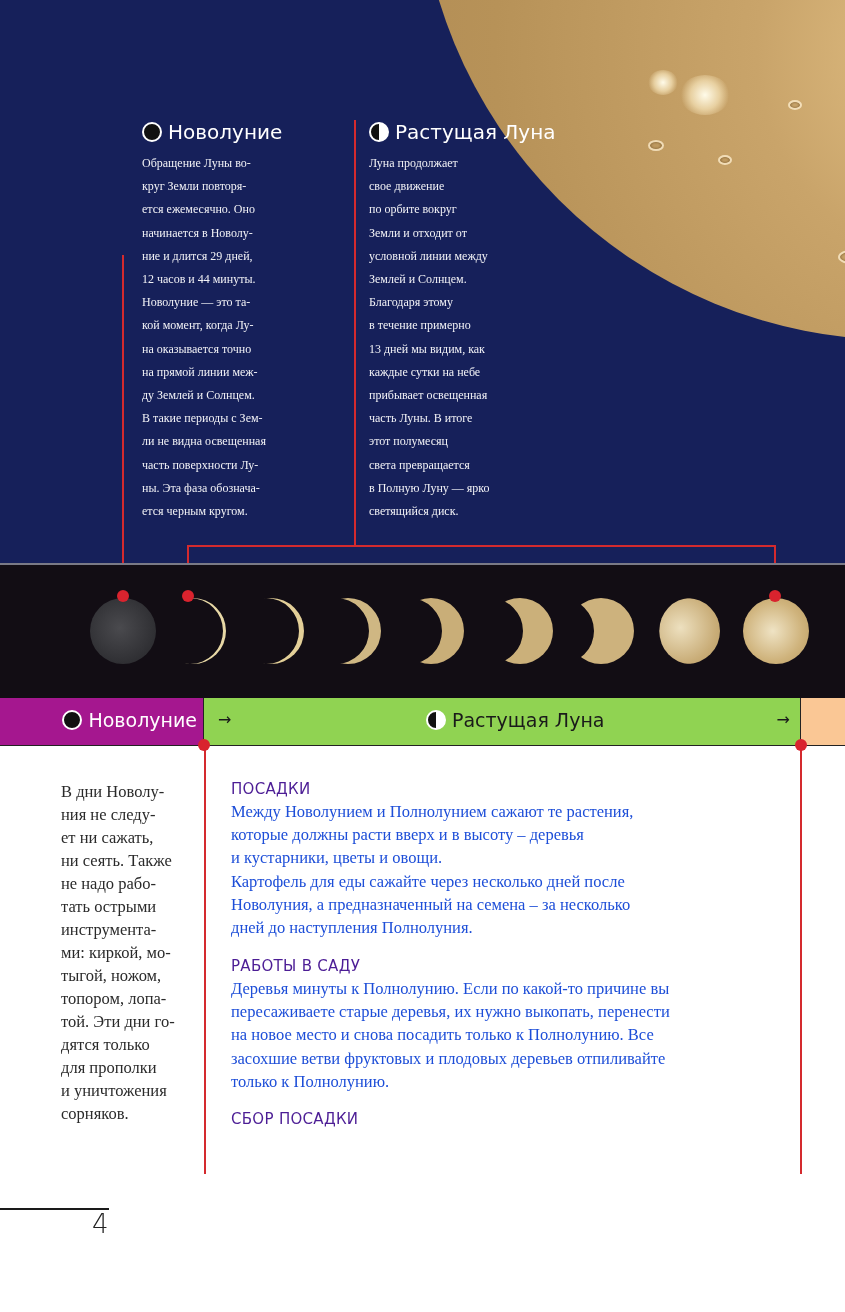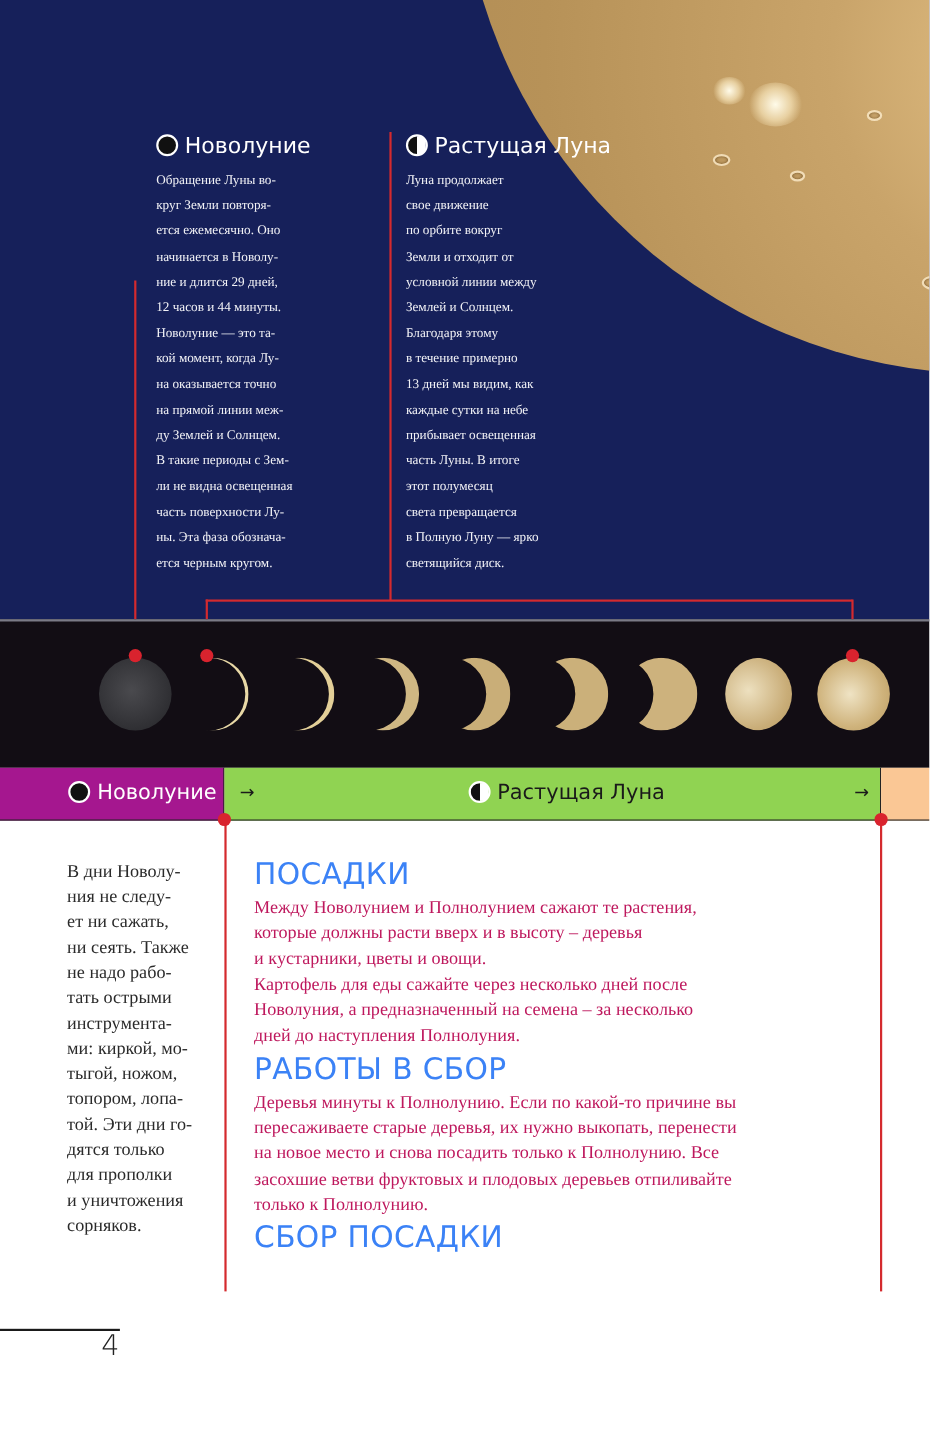--- a/index.html
+++ b/index.html
@@ -20,22 +20,22 @@
   .dot{position:absolute;width:12px;height:12px;border-radius:50%;background:#d9232e;}
   .strip{position:absolute;left:0;top:563px;width:845px;height:135px;background:#120d14;border-top:2px solid #7a7a86;box-sizing:border-box;}
   .moon{position:absolute;top:598px;width:66px;height:66px;border-radius:50%;}
   .bar{position:absolute;top:698px;height:48px;box-sizing:border-box;border-bottom:1.5px solid #222;}
   .bar-new{left:0;width:204px;background:#a5178f;border-right:1px solid #222;}
   .bar-wax{left:204px;width:597px;background:#90d352;border-right:1px solid #222;}
   .bar-full{left:801px;width:44px;background:#fac795;}
   .bar-label{position:absolute;font-family:"DejaVu Sans","Liberation Sans",sans-serif;font-size:19px;display:flex;align-items:center;gap:6px;top:11px;}
   .arrow{position:absolute;top:12px;font-family:"DejaVu Sans",sans-serif;font-size:16px;color:#1a1a1a;}
   .side{position:absolute;left:61px;top:780px;width:140px;font-size:16.5px;line-height:23px;color:#2a2a2a;white-space:pre-line;}
-  .sec h2{margin:0;font-family:"DejaVu Sans","Liberation Sans",sans-serif;font-weight:normal;font-size:27px;color:#3b82f6;letter-spacing:.3px;}
-  .sec p{margin:2px 0 0 0;font-size:16.5px;line-height:23.2px;color:#be185d;white-space:pre-line;}
+  .sec h2{margin:0;font-family:"DejaVu Sans","Liberation Sans",sans-serif;font-weight:normal;font-size:15px;color:#4c1d95;letter-spacing:.3px;}
+  .sec p{margin:2px 0 0 0;font-size:16.5px;line-height:23.2px;color:#1d4ed8;white-space:pre-line;}
   .sec{position:absolute;left:231px;}
   .pageno-line{position:absolute;left:0;top:1208px;width:109px;height:1.5px;background:#1a1a1a;}
   .pageno{position:absolute;left:92px;top:1209px;font-family:"DejaVu Sans",sans-serif;font-size:26px;font-weight:300;color:#222;}
 </style>
 </head>
 <body>
 
 <div class="top">
   <div class="big-moon">
     <div class="crater" style="left:230px;top:760px;width:12px;height:7px;"></div>
@@ -157,21 +157,21 @@
 <div class="sec" style="top:780px;width:560px;">
   <h2>ПОСАДКИ</h2>
   <p>Между Новолунием и Полнолунием сажают те растения,
 которые должны расти вверх и в высоту – деревья
 и кустарники, цветы и овощи.
 Картофель для еды сажайте через несколько дней после
 Новолуния, а предназначенный на семена – за несколько
 дней до наступления Полнолуния.</p>
 </div>
 <div class="sec" style="top:957px;width:560px;">
-  <h2>РАБОТЫ В СБОР</h2>
+  <h2>РАБОТЫ В САДУ</h2>
   <p>Деревья минуты к Полнолунию. Если по какой-то причине вы
 пересаживаете старые деревья, их нужно выкопать, перенести
 на новое место и снова посадить только к Полнолунию. Все
 засохшие ветви фруктовых и плодовых деревьев отпиливайте
 только к Полнолунию.</p>
 </div>
 <div class="sec" style="top:1110px;width:560px;">
   <h2>СБОР ПОСАДКИ</h2>
 </div>
 

